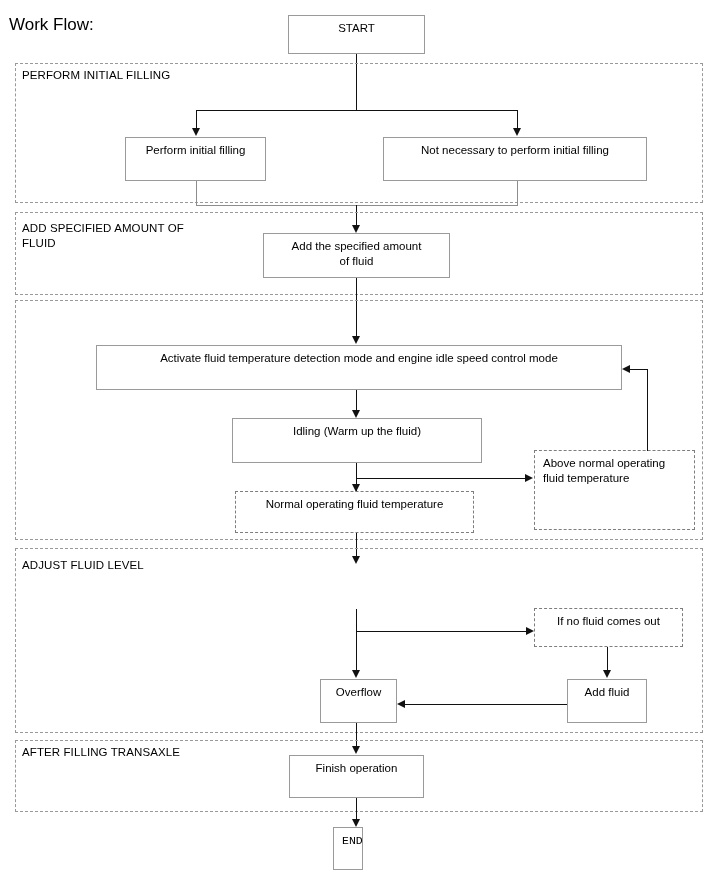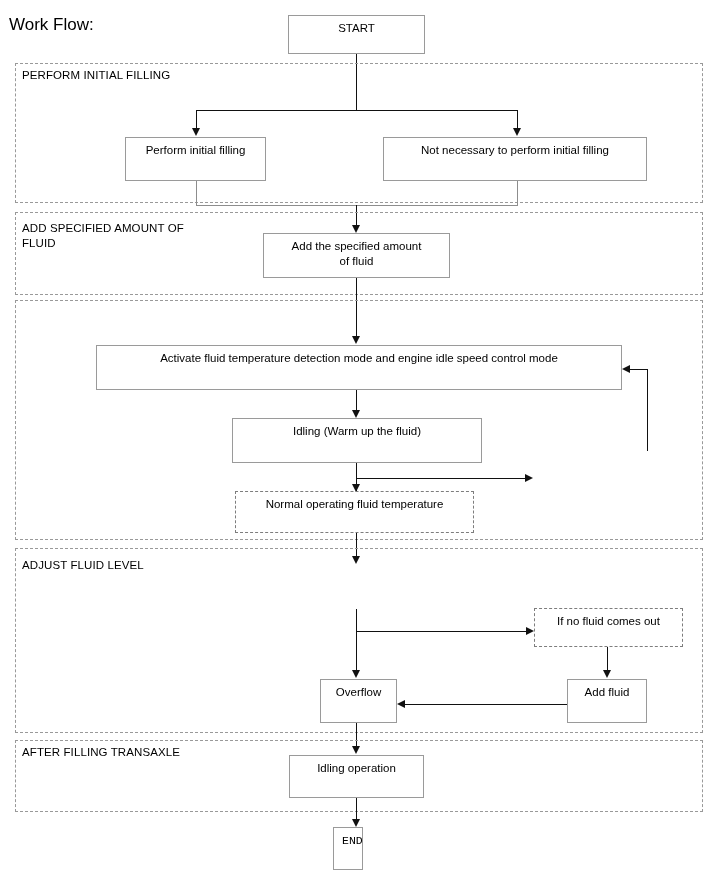--- a/index.html
+++ b/index.html
@@ -157,20 +157,24 @@
   <div class="node" style="left:232px; top:418px; width:250px; height:45px;">Idling (Warm up the fluid)</div>
 
   <div class="line-v" style="left:356px; top:463px; height:28px;"></div>
   <div class="arrow-down" style="left:352px; top:484px;"></div>
 
   <div class="line-h" style="left:356px; top:478px; width:170px;"></div>
   <div class="arrow-right" style="left:525px; top:474px;"></div>
 
   <div class="node dashed" style="left:235px; top:491px; width:239px; height:42px;">Normal operating fluid temperature</div>
 
+  <div class="node dashed left" style="left:534px; top:450px; width:161px; height:80px; text-align:left;">
+    <span style="white-space:pre-line;">Above normal operating
+fluid temperature</span>
+  </div>
 
   <div class="line-v" style="left:647px; top:369px; height:82px;"></div>
   <div class="line-h" style="left:630px; top:369px; width:18px;"></div>
   <div class="arrow-left" style="left:622px; top:365px;"></div>
 
   <div class="line-v" style="left:356px; top:533px; height:26px;"></div>
   <div class="arrow-down" style="left:352px; top:556px;"></div>
 
   <div class="section" style="left:15px; top:548px; width:688px; height:185px;"></div>
   <div class="section-title" style="left:22px; top:558px;">ADJUST FLUID LEVEL</div>
@@ -192,20 +196,20 @@
 
   <div class="line-h" style="left:404px; top:704px; width:163px;"></div>
   <div class="arrow-left" style="left:397px; top:700px;"></div>
 
   <div class="line-v" style="left:356px; top:723px; height:26px;"></div>
   <div class="arrow-down" style="left:352px; top:746px;"></div>
 
   <div class="section" style="left:15px; top:740px; width:688px; height:72px;"></div>
   <div class="section-title" style="left:22px; top:745px;">AFTER FILLING TRANSAXLE</div>
 
-  <div class="node" style="left:289px; top:755px; width:135px; height:43px;">Idling operation</div>
+  <div class="node" style="left:289px; top:755px; width:135px; height:43px;">Finish operation</div>
 
   <div class="line-v" style="left:356px; top:798px; height:23px;"></div>
   <div class="arrow-down" style="left:352px; top:819px;"></div>
 
   <div class="node" style="left:333px; top:827px; width:30px; height:43px;font-family:Liberation Mono, monospace;">END</div>
 
 </div>
 
 </body></html>

